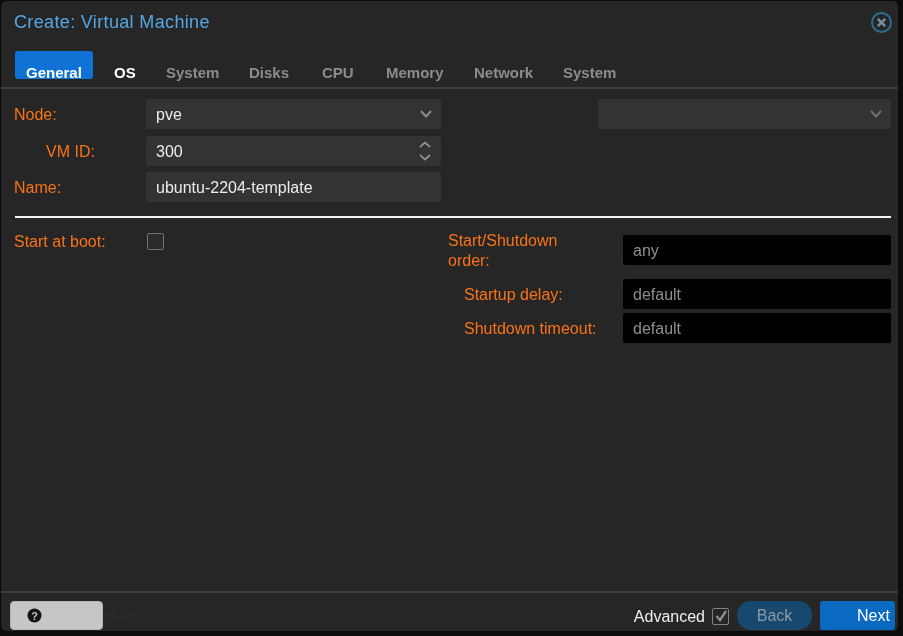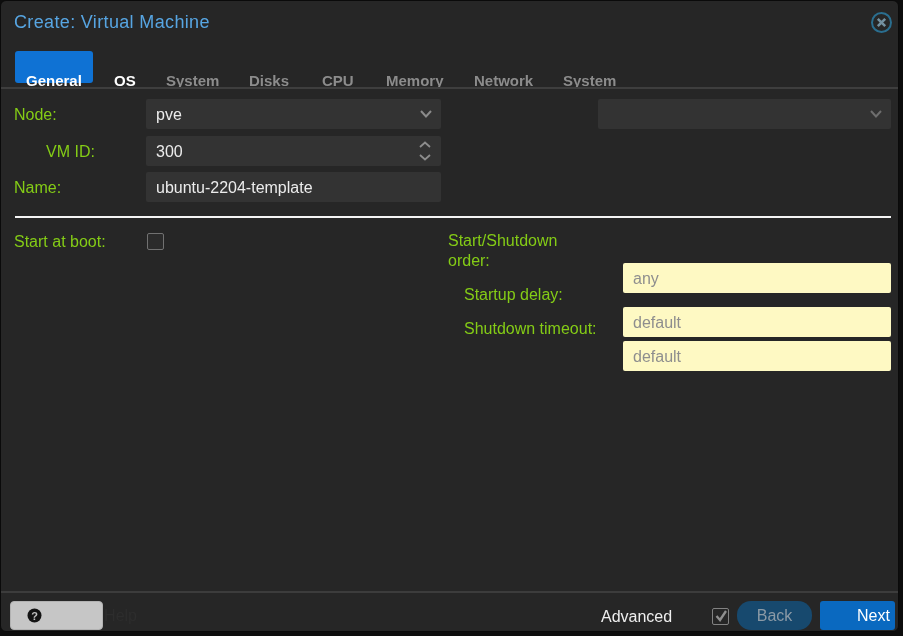--- a/index.html
+++ b/index.html
@@ -1,26 +1,26 @@
 <!DOCTYPE html>
 <html><head>
 <meta charset="utf-8">
 <style>
   * { margin:0; padding:0; box-sizing:border-box; }
   html,body { width:903px; height:636px; background:#0d0d0d; font-family:"Liberation Sans", sans-serif; }
   #stage { position:relative; width:903px; height:636px; overflow:hidden; }
   #dialog { position:absolute; left:0; top:0; width:899px; height:632px;
             background:#262626; border:1px solid #0a0a0a; border-radius:6px; overflow:hidden; }
   .abs { position:absolute; }
-  .lbl { position:absolute; color:#84cc16; font-size:16px; }
+  .lbl { position:absolute; color:#f97316; font-size:16px; }
   .field { position:absolute; height:30px; background:#333333; border-radius:2px; }
   .fieldtext { position:absolute; left:10px; top:0; height:30px; line-height:32px; font-size:16px; color:#ececec; white-space:nowrap; }
-  .dis { background:#fef9c3;margin-top:28px; }
+  .dis { background:#000000; }
   .dis .fieldtext { color:#8e8e8e; }
-  .tab { position:absolute; top:50px; height:28px; line-height:28px; padding:16px 11px; font-size:15px; font-weight:bold; color:#8c8c8c; border-radius:3px; }
+  .tab { position:absolute; top:50px; height:28px; line-height:28px; padding:8px 11px; font-size:15px; font-weight:bold; color:#8c8c8c; border-radius:3px; }
 </style>
 </head>
 <body>
 <div id="stage">
  <div id="dialog">
 
   <div class="abs" style="left:13px; top:11px; font-size:18px; letter-spacing:0.35px; color:#57a5e2;">Create: Virtual Machine</div>
   <svg class="abs" style="left:869px; top:10px;" width="23" height="23" viewBox="0 0 23 23">
     <circle cx="11.5" cy="11.5" r="9.5" fill="none" stroke="#2a6e8f" stroke-width="2"></circle>
     <path d="M7.8 7.8 L15.2 15.2 M15.2 7.8 L7.8 15.2" stroke="#73909f" stroke-width="2.5" fill="none"></path>
@@ -86,21 +86,21 @@
 
   <div class="abs" style="left:0; top:590px; width:899px; height:2px; background:#3c3c3c;"></div>
   <div class="abs" style="left:9px; top:600px; width:93px; height:29px; background:#c6c6c6; border:1px solid #b2b2b2; border-radius:4px;">
     <svg class="abs" style="left:16px; top:6px;" width="15" height="15" viewBox="0 0 15 15">
       <circle cx="7.5" cy="7.5" r="7" fill="#141414"></circle>
       <text x="7.5" y="11.5" font-size="11" font-weight="bold" fill="#c0c0c0" text-anchor="middle" font-family="Liberation Sans, sans-serif">?</text>
     </svg>
     <div class="abs" style="left:36px; top:0; width:46px; height:27px; line-height:27px; color:#2d2d2d; font-size:16px; text-align:right;margin-left:44px;">Help</div>
   </div>
 
-  <div class="lbl" style="left:600px; top:600px; width:104px; height:29px; line-height:31px; text-align:left; color:#eeeeee;">Advanced</div>
+  <div class="lbl" style="left:600px; top:600px; width:104px; height:29px; line-height:31px; text-align:right; color:#eeeeee;">Advanced</div>
   <div class="abs" style="left:711px; top:607px; width:17px; height:17px; border:1px solid #828282; border-radius:2px;">
     <svg class="abs" style="left:1px; top:0px;" width="14" height="14" viewBox="0 0 14 14">
       <path d="M2.5 7 L6 11 L12 2" stroke="#8f8f8f" stroke-width="2.3" fill="none"></path>
     </svg>
   </div>
   <div class="abs" style="left:736px; top:600px; width:75px; height:29px; background:#17496e; border-radius:14px; color:#8b9aa6; font-size:16px; text-align:center; line-height:29px;">Back</div>
   <div class="abs" style="left:819px; top:600px; width:75px; height:29px; background:#0a69c0; border-radius:3px; color:#ffffff; font-size:16px; text-align:center; line-height:29px;padding-left:32px;">Next</div>
  </div>
 </div>
 

